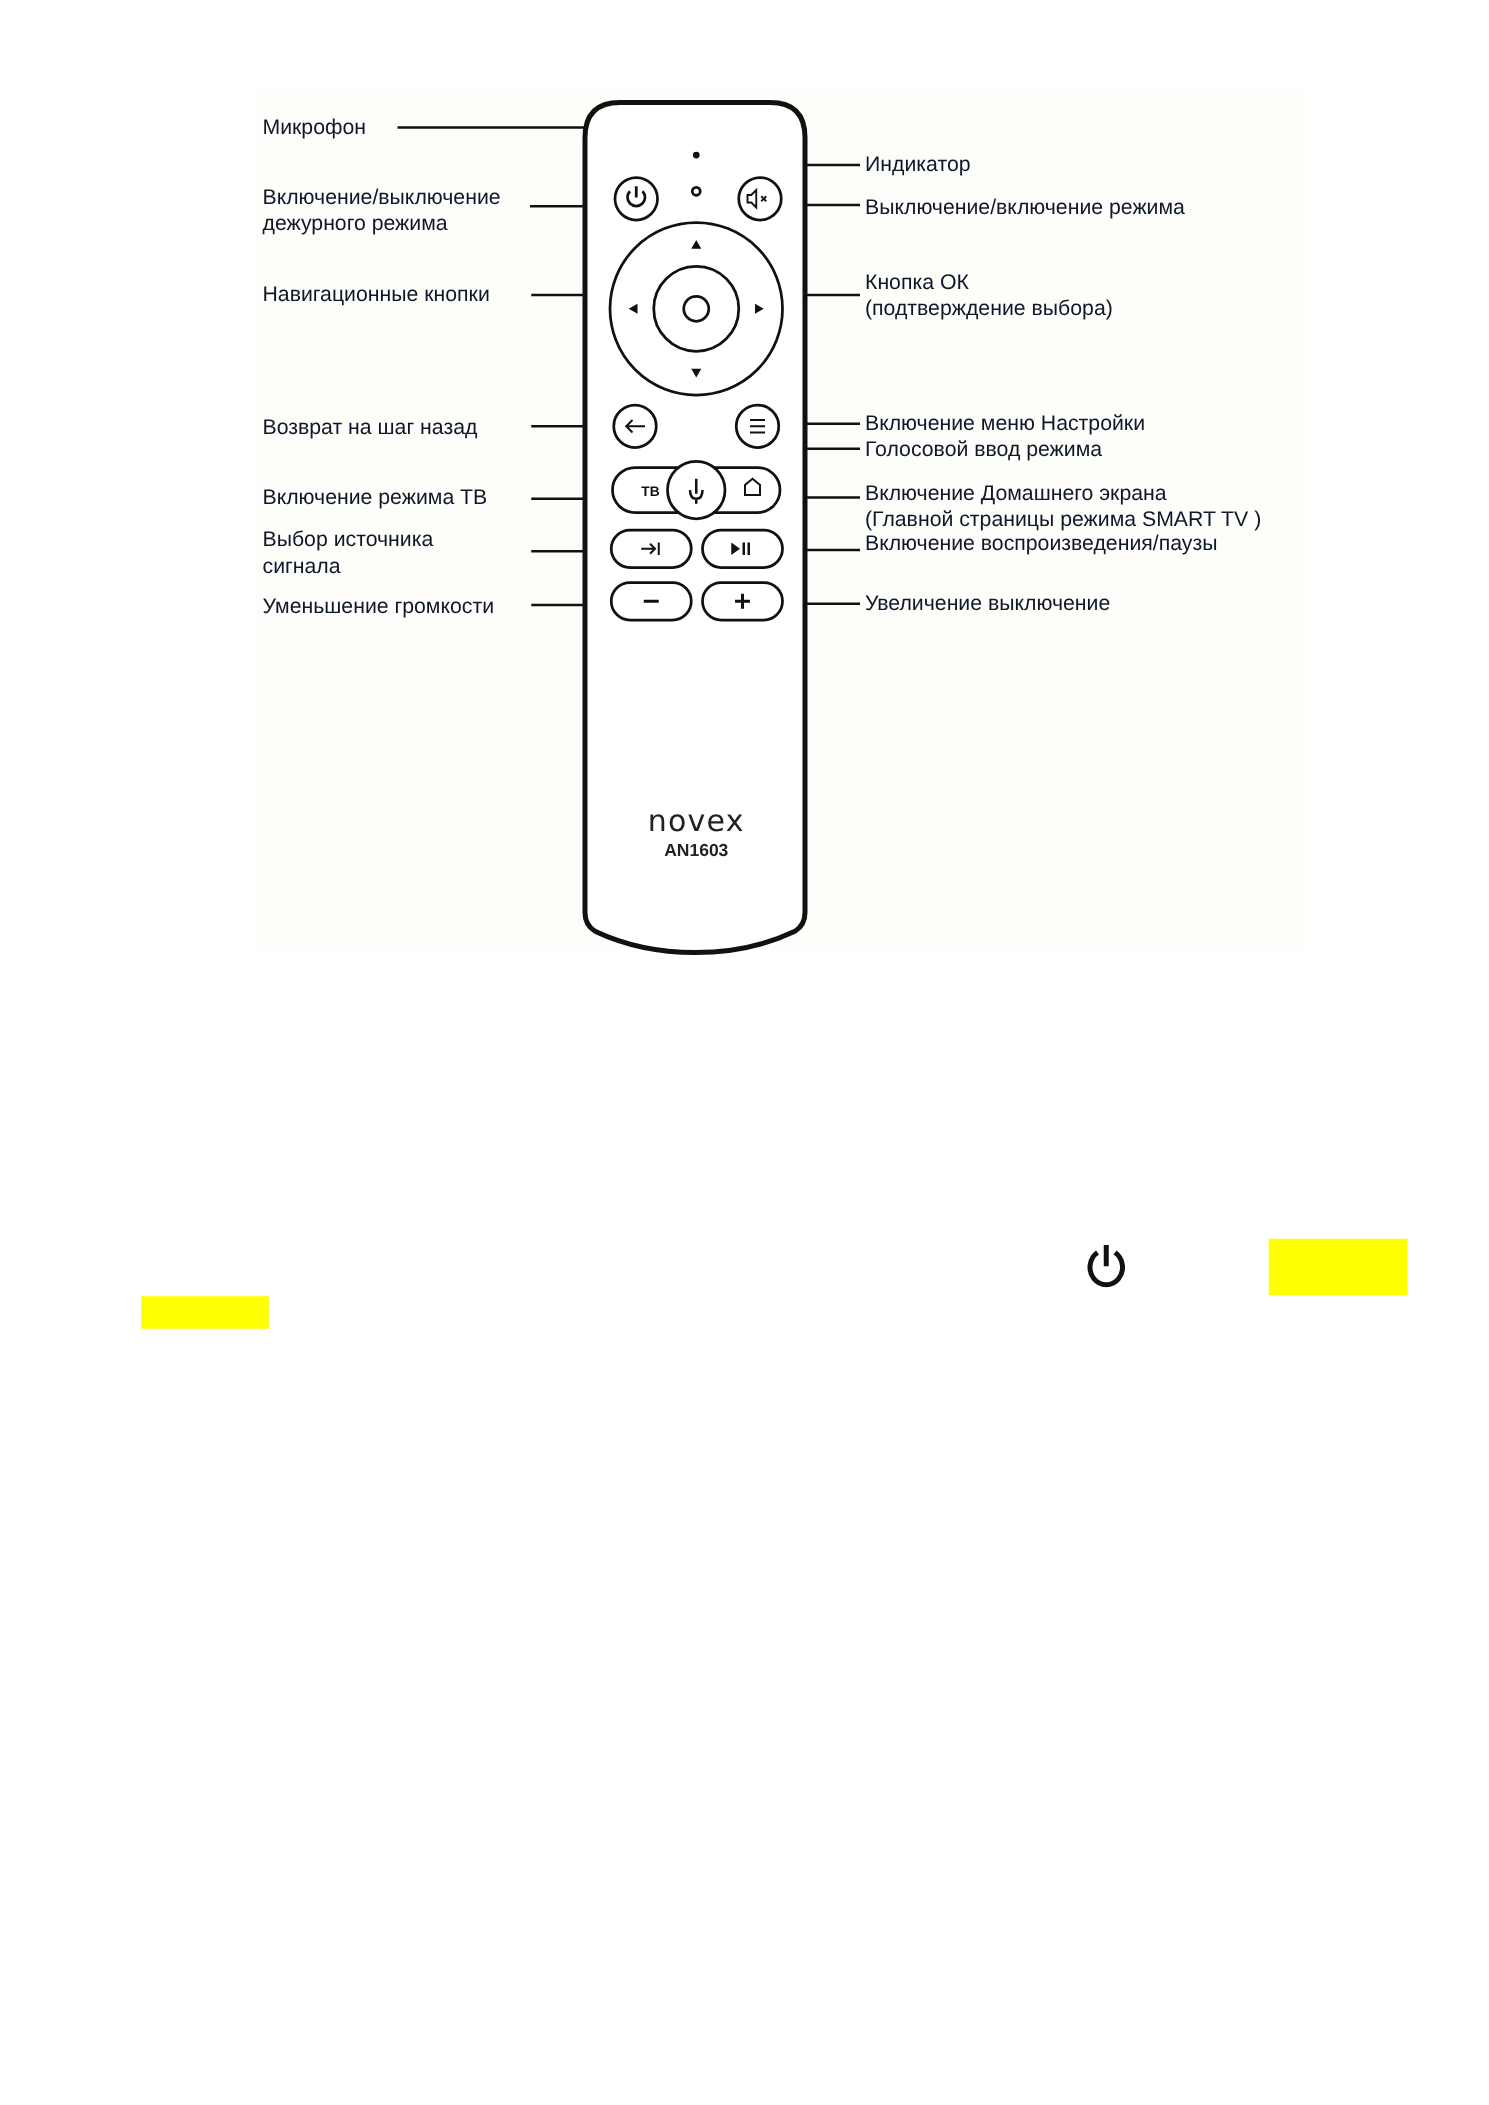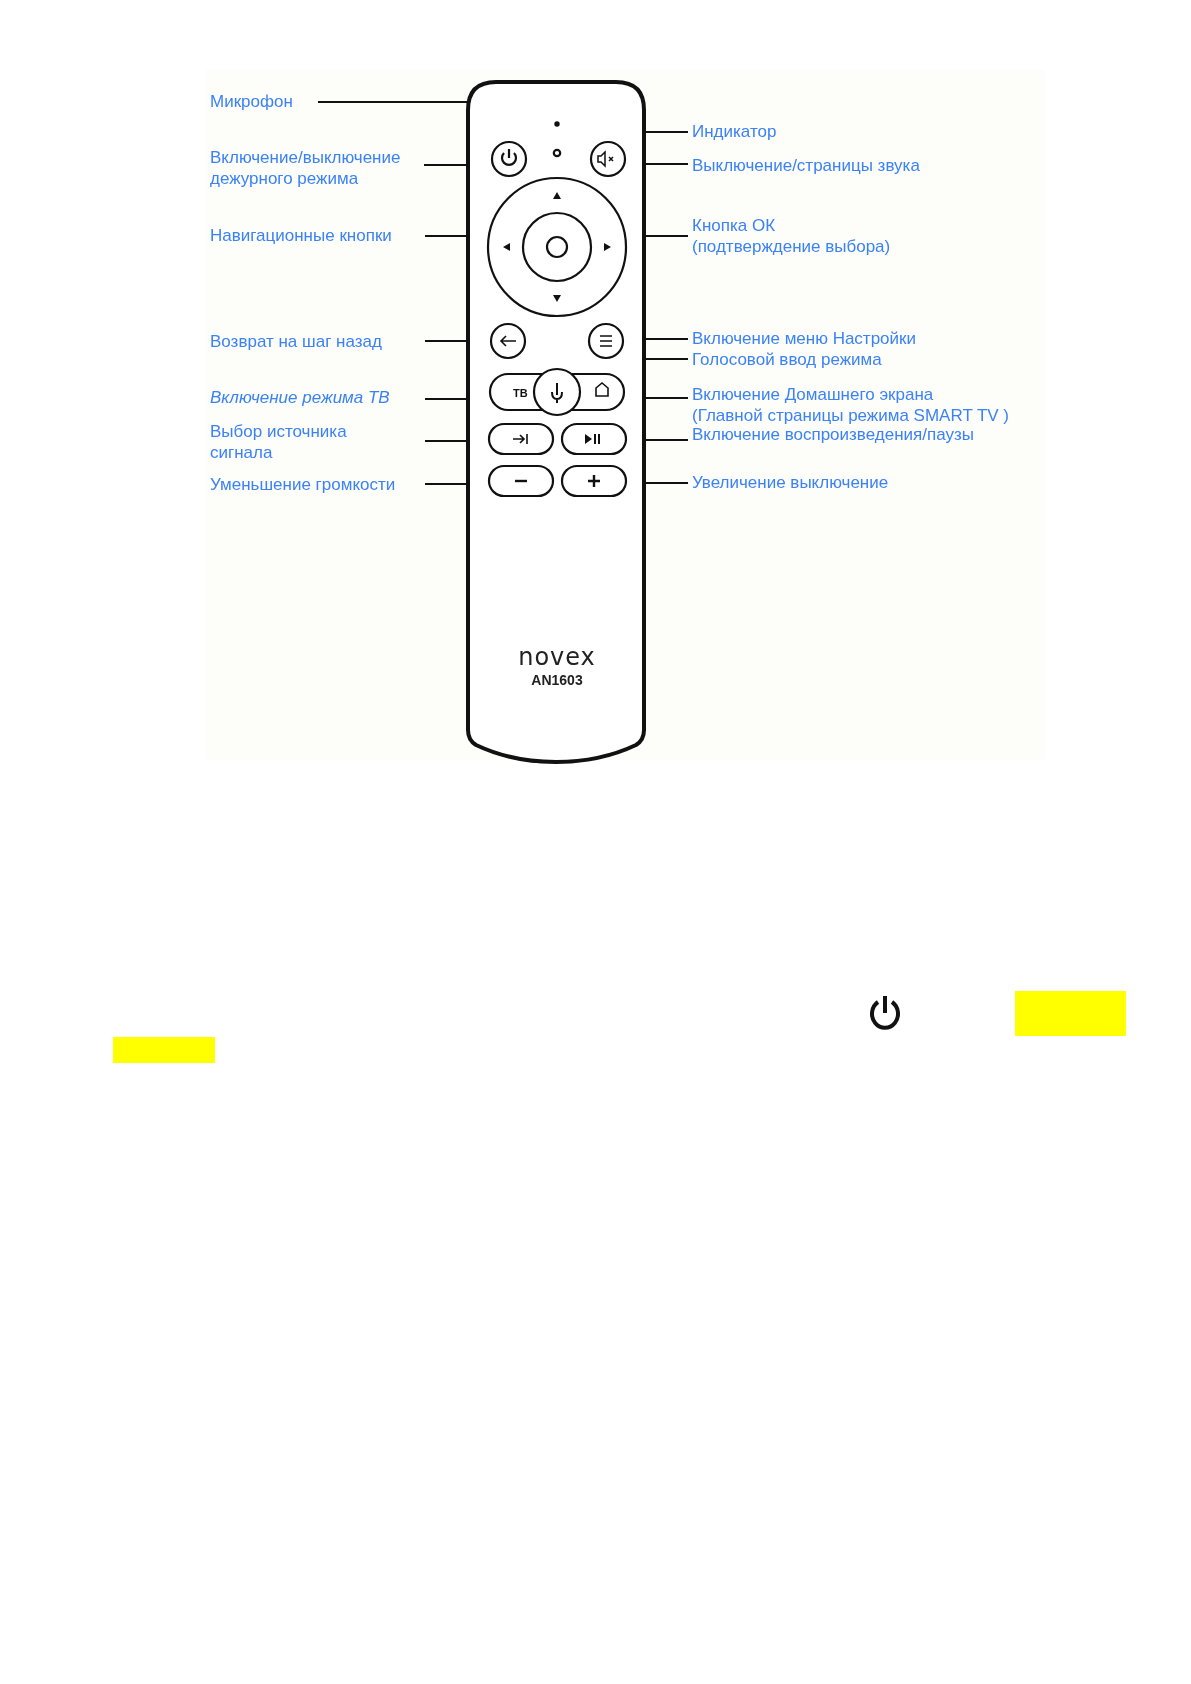--- a/index.html
+++ b/index.html
@@ -1,41 +1,41 @@
 <!DOCTYPE html>
 <html><head>
 <meta charset="utf-8">
 <style>
   html, body { margin: 0; padding: 0; background: #ffffff; }
   body { width: 1191px; height: 1684px; position: relative; overflow: hidden;
          font-family: "Liberation Sans", sans-serif; color: #2a2a2a; }
   .figure { position: absolute; left: 205px; top: 70px; width: 840px; height: 690px; background: #fdfdfa; }
-  .label { position: absolute; font-size: 17px; line-height: 21px; color: #3b82f6; white-space: nowrap; }
+  .label { position: absolute; font-size: 17px; line-height: 21px; color: #0f172a; white-space: nowrap; }
   .remote-svg { position: absolute; left: 0; top: 0; }
   .power-glyph { position: absolute; left: 866px; top: 992px; width: 38px; height: 42px; }
   .hl-right { position: absolute; left: 1015px; top: 991px; width: 111px; height: 45px; background: #ffff00; }
   .hl-left { position: absolute; left: 113px; top: 1037px; width: 102px; height: 26px; background: #ffff00; }
 </style>
 </head>
 <body>
 
 <div class="figure"></div>
 
 <div class="label" style="left:210px;top:91px;">Микрофон</div>
 <div class="label" style="left:210px;top:147px;white-space:pre;">Включение/выключение
 дежурного режима</div>
 <div class="label" style="left:210px;top:225px;">Навигационные кнопки</div>
 <div class="label" style="left:210px;top:331px;">Возврат на шаг назад</div>
-<div class="label" style="left:210px;top:387px;font-style:italic;">Включение режима ТВ</div>
+<div class="label" style="left:210px;top:387px;">Включение режима ТВ</div>
 <div class="label" style="left:210px;top:421px;white-space:pre;">Выбор источника
 сигнала</div>
 <div class="label" style="left:210px;top:474px;">Уменьшение громкости</div>
 
 <div class="label" style="left:692px;top:121px;">Индикатор</div>
-<div class="label" style="left:692px;top:155px;">Выключение/страницы звука</div>
+<div class="label" style="left:692px;top:155px;">Выключение/включение режима</div>
 <div class="label" style="left:692px;top:215px;white-space:pre;">Кнопка ОК
 (подтверждение выбора)</div>
 <div class="label" style="left:692px;top:328px;">Включение меню Настройки</div>
 <div class="label" style="left:692px;top:349px;">Голосовой ввод режима</div>
 <div class="label" style="left:692px;top:384px;white-space:pre;">Включение Домашнего экрана
 (Главной страницы режима SMART TV )</div>
 <div class="label" style="left:692px;top:424px;">Включение воспроизведения/паузы</div>
 <div class="label" style="left:692px;top:472px;">Увеличение выключение</div>
 
 <svg class="remote-svg" width="1191" height="800" viewBox="0 0 1191 800">

